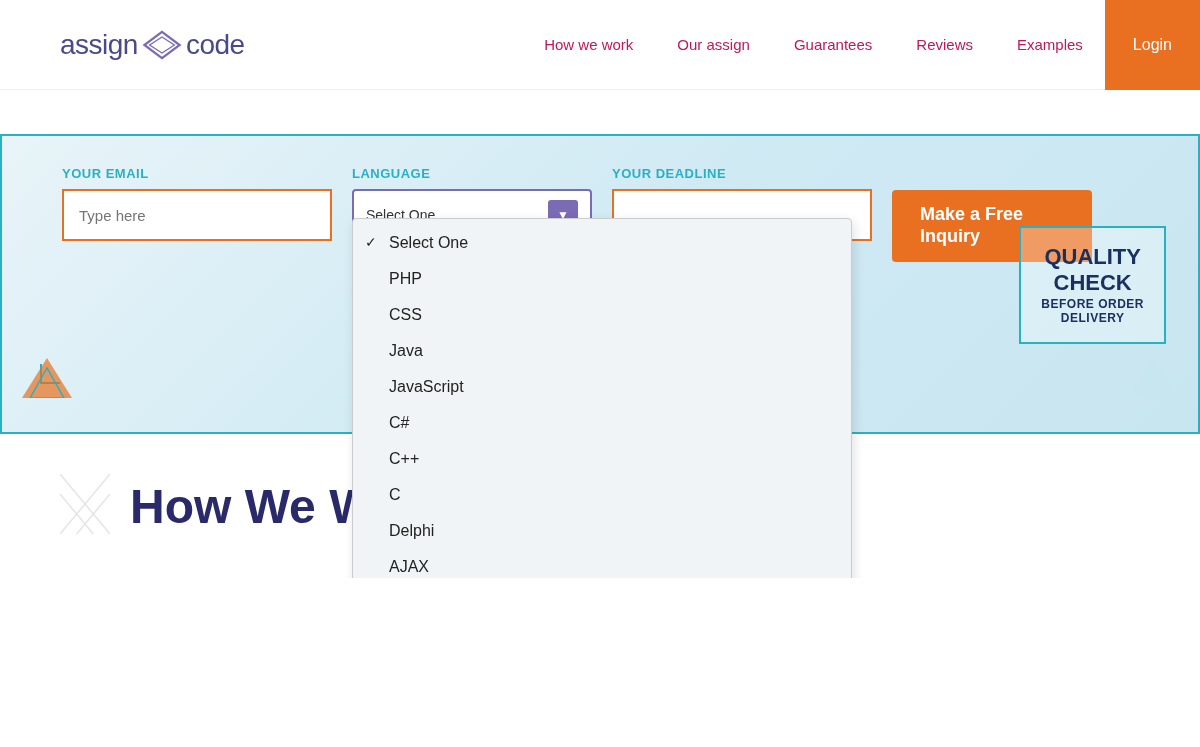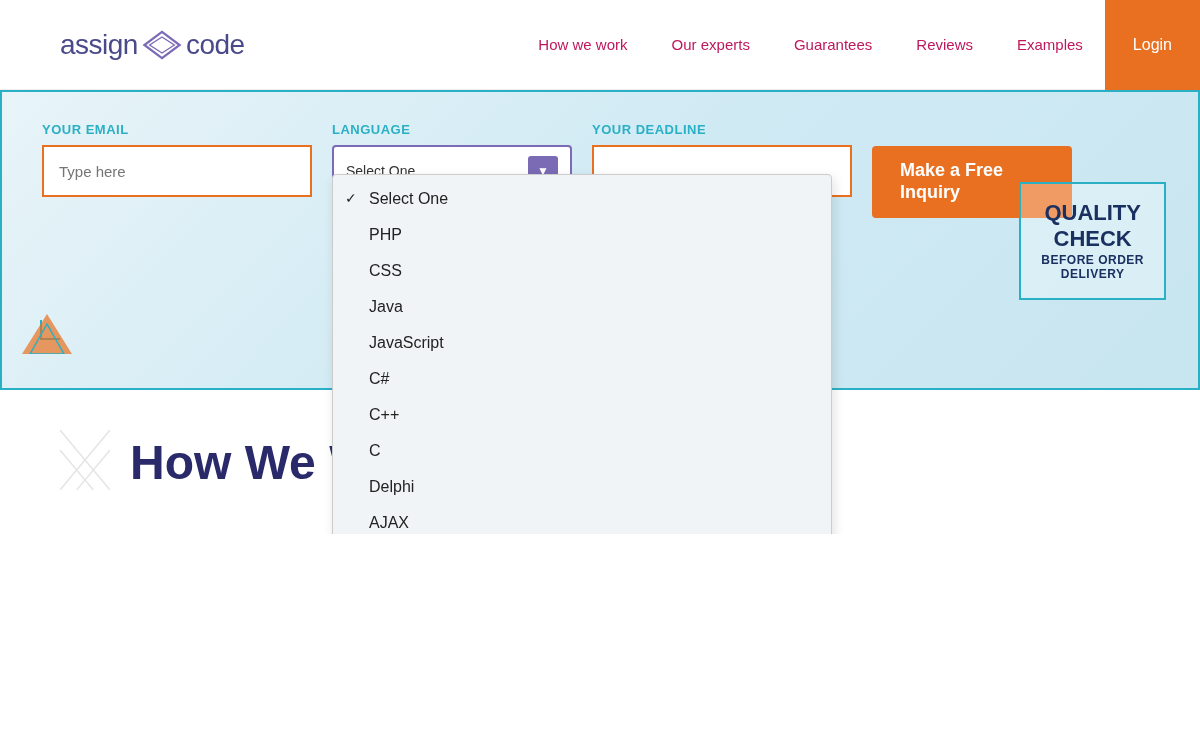--- a/index.html
+++ b/index.html
@@ -54,23 +54,24 @@
       border: none;
       height: 90px;
       display: flex;
       align-items: center;
     }
 
     
     .hero-form-wrapper {
       background: linear-gradient(135deg, #e8f4f8 0%, #d0eaf4 50%, #c8e6f0 100%);
       border: 2px solid #2ab0c5;
-      padding: 30px 40px 20px 40px;
+      padding: 30px 40px 20px 60px;
       position: relative;
       min-height: 300px;
+      margin-top: 44px;
     }
     .form-row {
       display: flex;
       align-items: flex-start;
       gap: 20px;
       margin-bottom: 10px;
     }
     .form-field {
       display: flex;
       flex-direction: column;
@@ -237,21 +238,21 @@
   <div class="logo-area">
     <span class="logo-text">assign</span>
     <svg class="logo-icon" viewBox="0 0 44 34" fill="none" xmlns="http://www.w3.org/2000/svg">
       <polygon points="22,2 42,17 22,32 2,17" stroke="#7b6bb5" stroke-width="2.5" fill="none"></polygon>
       <polygon points="22,8 36,17 22,26 8,17" stroke="#7b6bb5" stroke-width="1.5" fill="none"></polygon>
     </svg>
     <span class="logo-text">code</span>
   </div>
   <nav class="nav">
     <a class="nav-item">How we work</a>
-    <a class="nav-item">Our experts</a>
+    <a class="nav-item">Our assign</a>
     <a class="nav-item">Guarantees</a>
     <a class="nav-item">Reviews</a>
     <a class="nav-item">Examples</a>
     <button class="login-btn">Login</button>
   </nav>
 </header>
 
 <div class="hero-form-wrapper">
   <div class="form-row">
 

